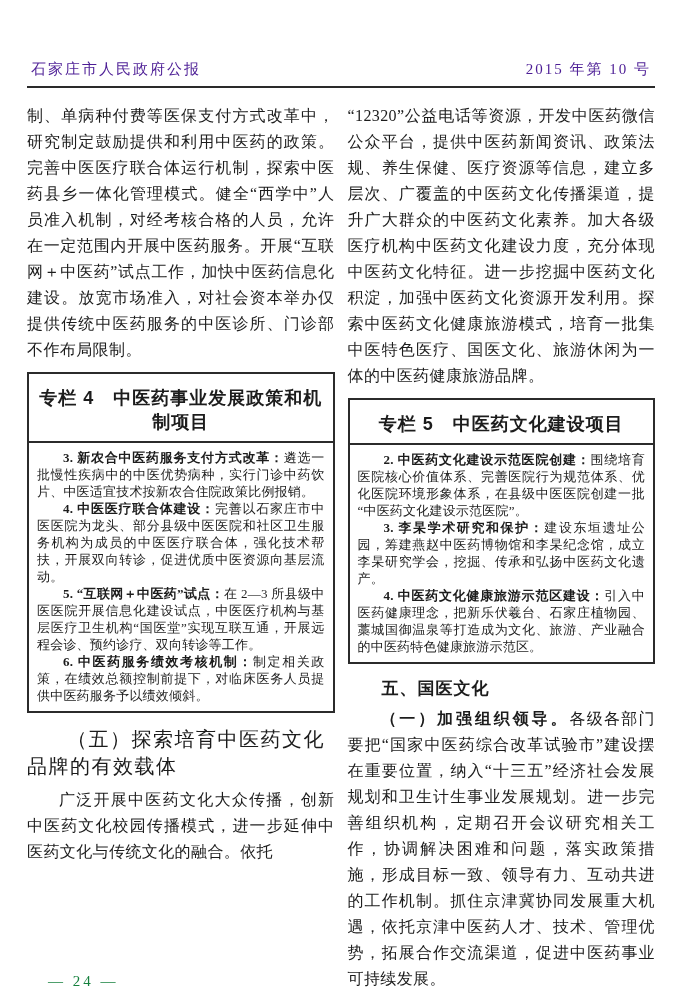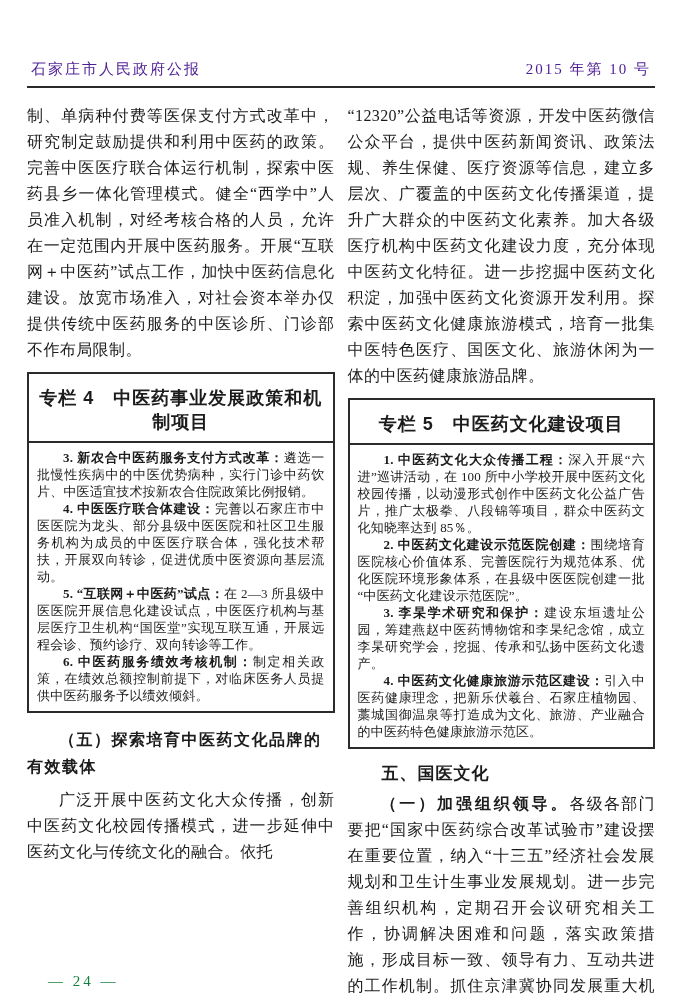--- a/index.html
+++ b/index.html
@@ -43,21 +43,21 @@
   }
   .box-content { padding:6px 8px 7px; }
   .box-item {
     font-size:13px; line-height:17px;
     text-align:justify; text-align-last:left;
     text-indent:2em; letter-spacing:0.2px;
   }
   .box-item .lead { font-weight:bold; }
 
   .sub-heading {
-    font-weight:bold; font-size:16px; line-height:27px;
+    font-weight:normal; font-size:20px; line-height:27px;
     text-indent:2em; letter-spacing:1.5px;
     margin-top:13px;
   }
   .after-box-para { margin-top:7px; }
 
   .section-heading {
     font-weight:bold; font-size:17px; letter-spacing:1px;
     text-indent:2em; margin:13px 0 6px;
     font-family:"Liberation Sans","DejaVu Sans",sans-serif;
   }
@@ -96,21 +96,20 @@
       <p class="sub-heading">（五）探索培育中医药文化品牌的有效载体</p>
       <p class="para indent after-box-para">广泛开展中医药文化大众传播，创新中医药文化校园传播模式，进一步延伸中医药文化与传统文化的融合。依托</p>
     </section>
 
     <section class="col">
       <p class="para">“12320”公益电话等资源，开发中医药微信公众平台，提供中医药新闻资讯、政策法规、养生保健、医疗资源等信息，建立多层次、广覆盖的中医药文化传播渠道，提升广大群众的中医药文化素养。加大各级医疗机构中医药文化建设力度，充分体现中医药文化特征。进一步挖掘中医药文化积淀，加强中医药文化资源开发利用。探索中医药文化健康旅游模式，培育一批集中医特色医疗、国医文化、旅游休闲为一体的中医药健康旅游品牌。</p>
 
       <div class="box">
         <div class="box-title">专栏 5　中医药文化建设项目</div>
         <div class="box-content">
-          <p class="box-item"><span class="lead">1. 中医药文化大众传播工程：</span><span>深入开展“六进”巡讲活动，在 100 所中小学校开展中医药文化校园传播，以动漫形式创作中医药文化公益广告片，推广太极拳、八段锦等项目，群众中医药文化知晓率达到 85％。</span></p>
           <p class="box-item"><span class="lead">2. 中医药文化建设示范医院创建：</span><span>围绕培育医院核心价值体系、完善医院行为规范体系、优化医院环境形象体系，在县级中医医院创建一批“中医药文化建设示范医院”。</span></p>
           <p class="box-item"><span class="lead">3. 李杲学术研究和保护：</span><span>建设东垣遗址公园，筹建燕赵中医药博物馆和李杲纪念馆，成立李杲研究学会，挖掘、传承和弘扬中医药文化遗产。</span></p>
           <p class="box-item"><span class="lead">4. 中医药文化健康旅游示范区建设：</span><span>引入中医药健康理念，把新乐伏羲台、石家庄植物园、藁城国御温泉等打造成为文化、旅游、产业融合的中医药特色健康旅游示范区。</span></p>
         </div>
       </div>
 
       <p class="section-heading">五、国医文化</p>
       <p class="para"><span class="plead indent-lead" style="display:inline-block; width:2em;"></span><span class="plead">（一）加强组织领导。</span><span>各级各部门要把“国家中医药综合改革试验市”建设摆在重要位置，纳入“十三五”经济社会发展规划和卫生计生事业发展规划。进一步完善组织机构，定期召开会议研究相关工作，协调解决困难和问题，落实政策措施，形成目标一致、领导有力、互动共进的工作机制。抓住京津冀协同发展重大机遇，依托京津中医药人才、技术、管理优势，拓展合作交流渠道，促进中医药事业可持续发展。</span></p>
     </section>
 

